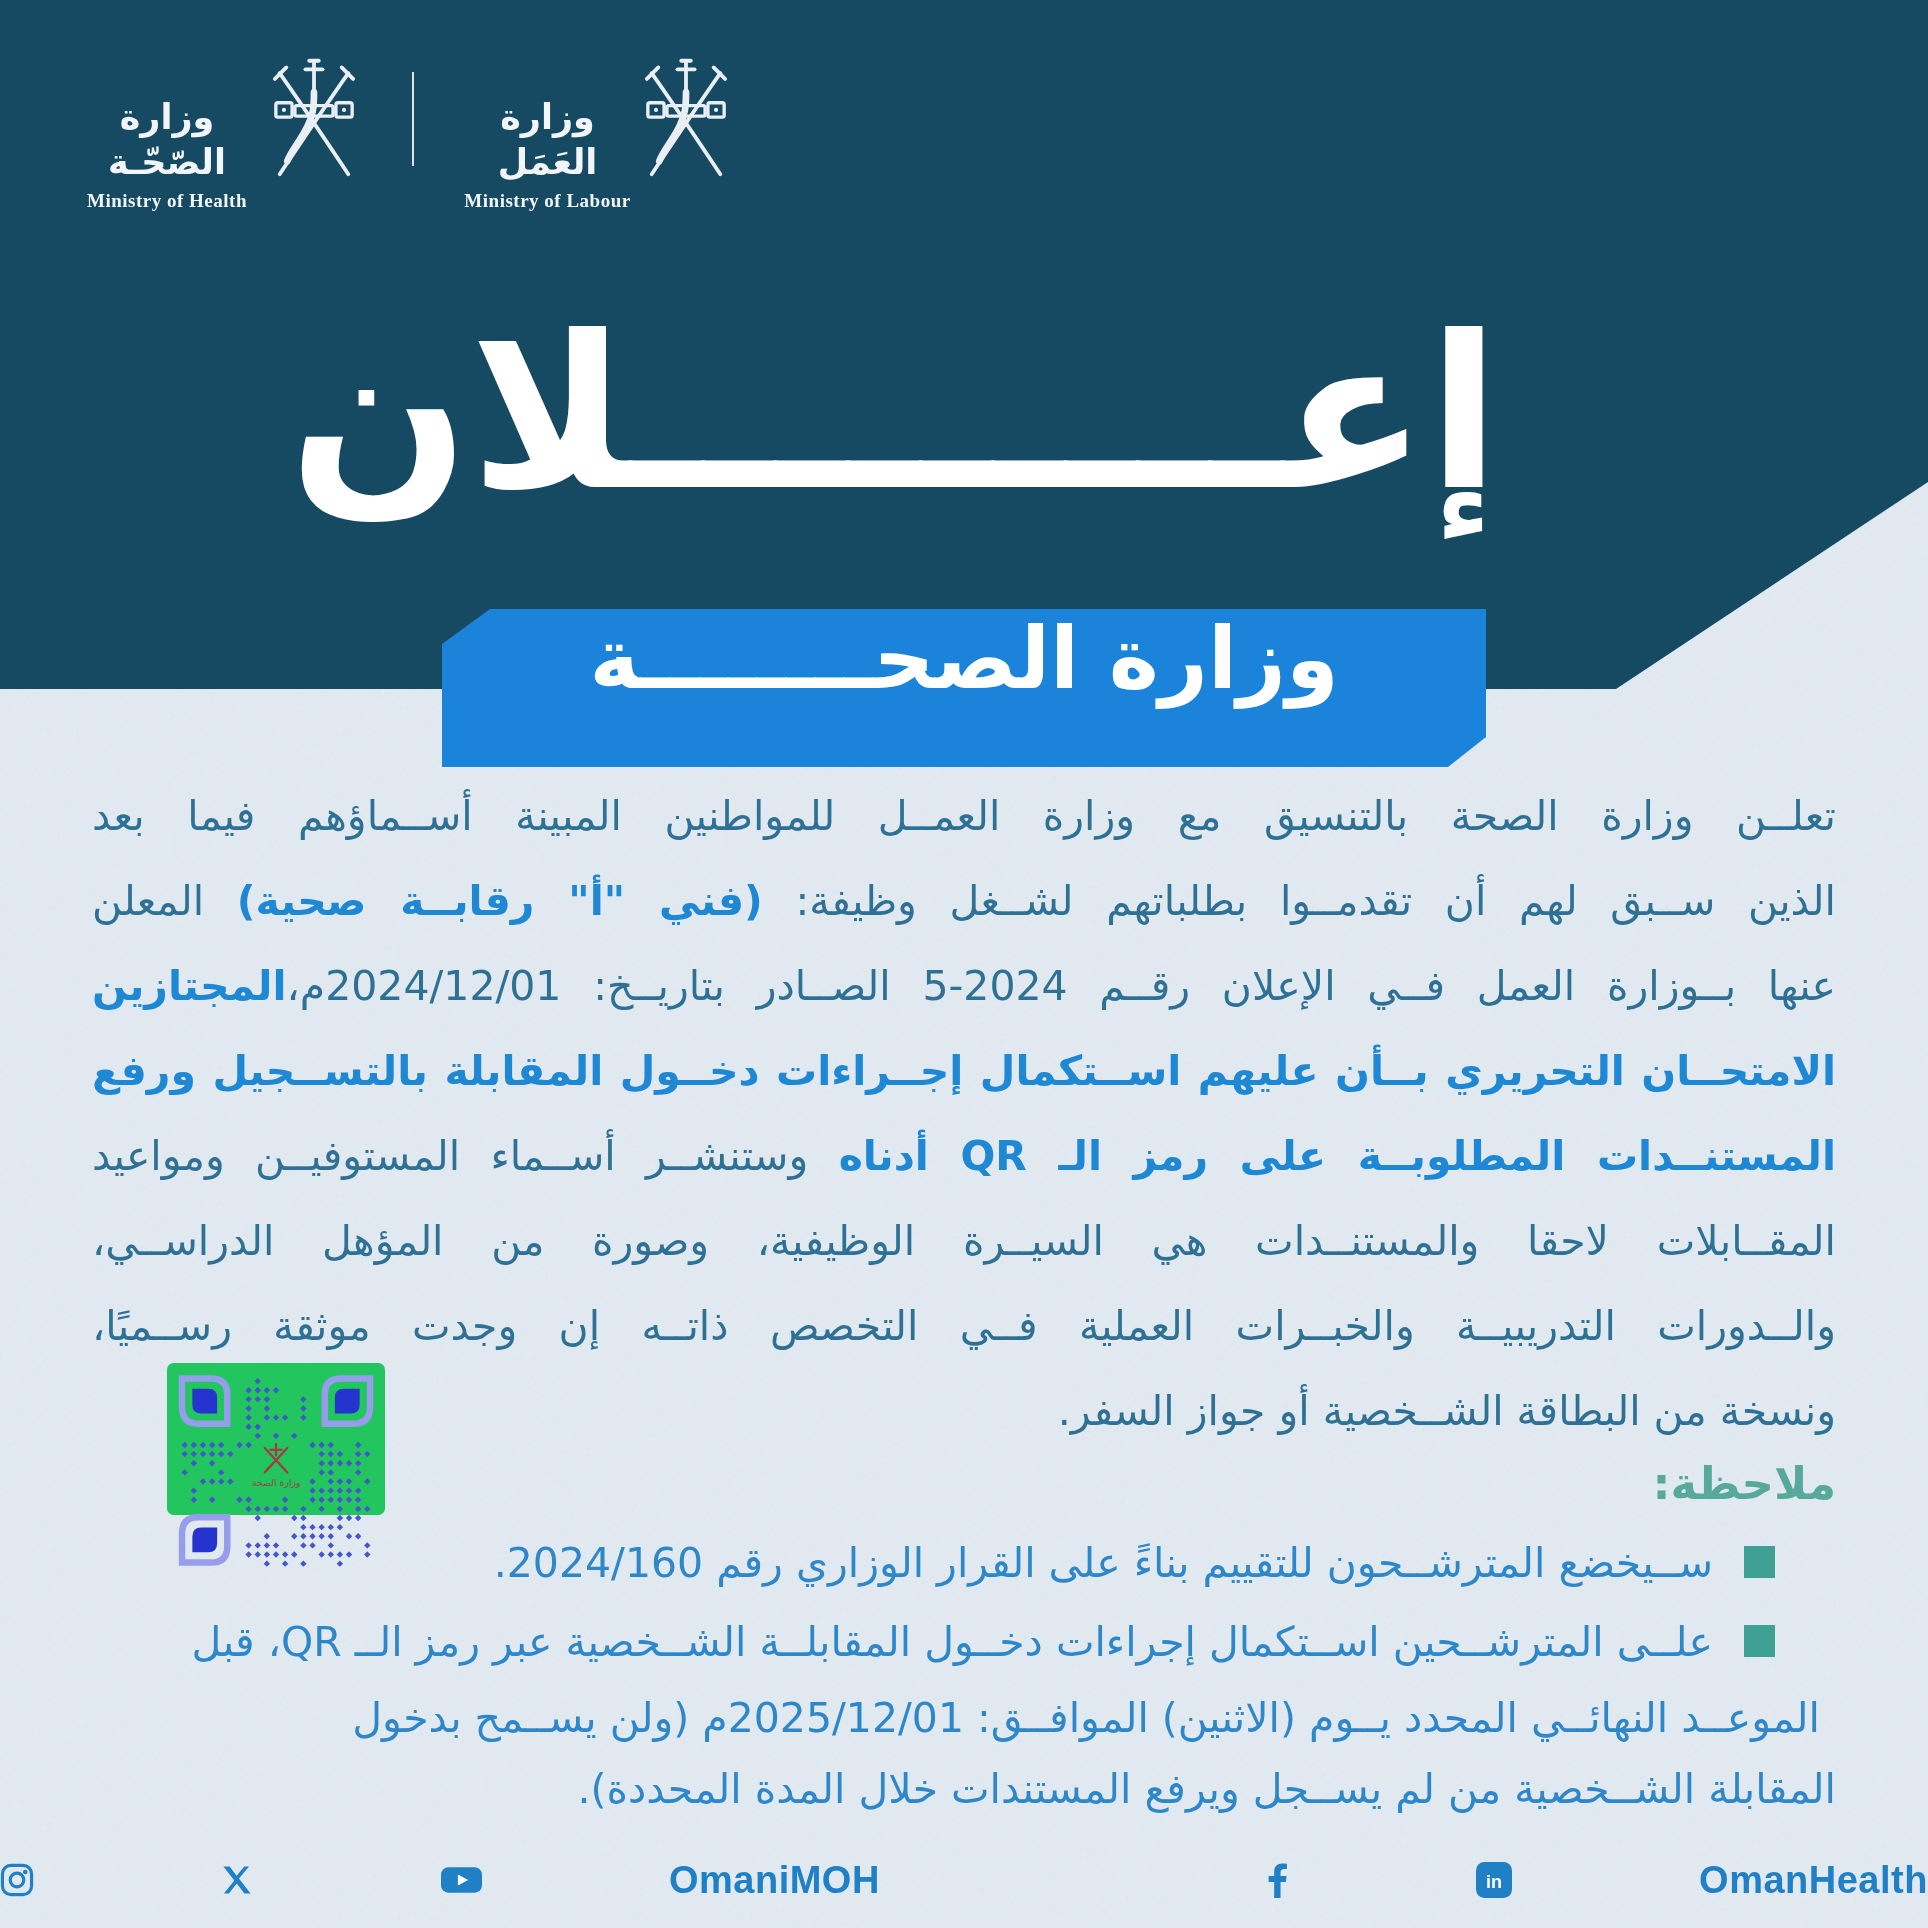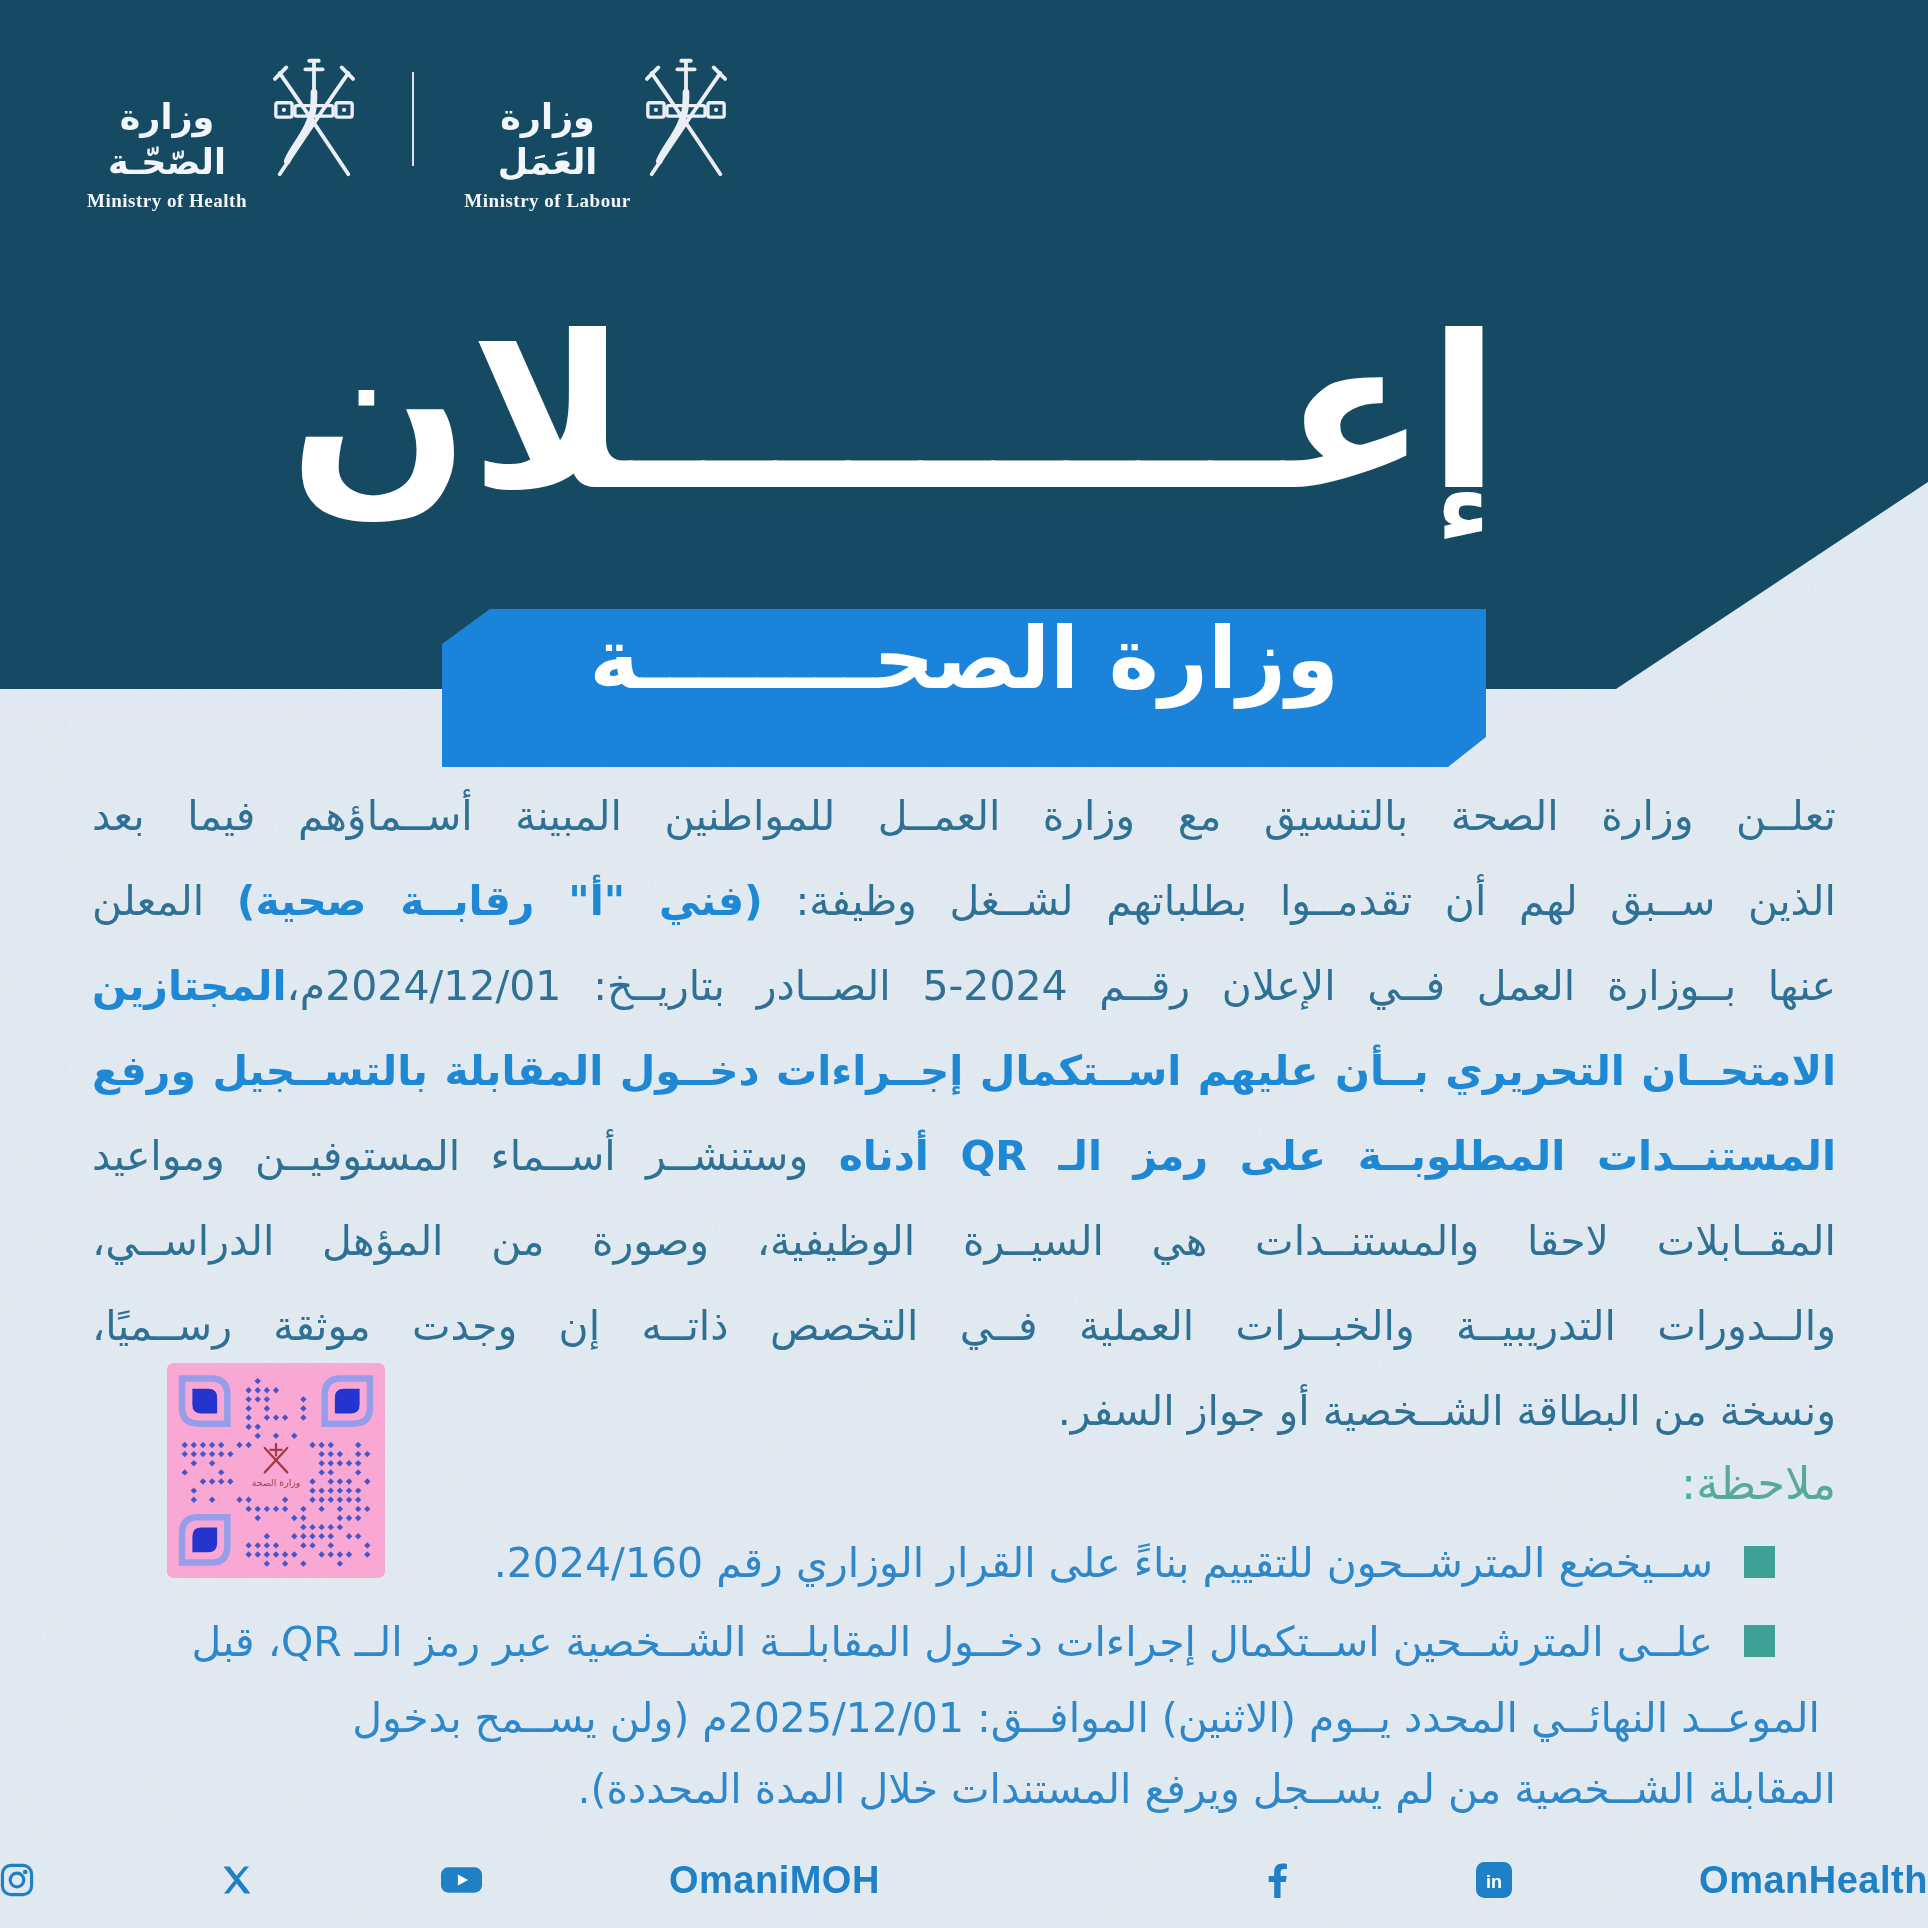--- a/index.html
+++ b/index.html
@@ -28,33 +28,33 @@
     clip-path:polygon(48px 0,1044px 0,1044px 128px,1006px 158px,0 158px,0 35px);}
   .banner .txt{direction:rtl;color:#fff;font-size:85px;font-weight:bold;padding-bottom:9.4px;}
   
   .body-wrap{position:absolute;left:92px;top:774px;width:1744px;z-index:2;direction:rtl;}
   .body-line{white-space:nowrap;height:85px;line-height:85px;font-size:41px;color:#2f7195;
     text-align:justify;text-align-last:justify;}
   .body-line.last{text-align-last:right;}
   .body-line .hl{color:#1f88d4;font-weight:bold;}
   
   .note-heading{position:absolute;right:92px;top:1456px;z-index:2;direction:rtl;
-    font-size:45px;line-height:56px;color:#57a99b;font-weight:400;white-space:nowrap;}
+    font-size:45px;line-height:56px;color:#57a99b;font-weight:700;white-space:nowrap;}
   .note-bullet{position:absolute;left:1744px;width:31px;height:32px;background:#3fa096;z-index:2;}
   .bullet-1{top:1546px;}
   .bullet-2{top:1625px;}
   .note-line{position:absolute;z-index:2;direction:rtl;white-space:nowrap;
     font-size:41px;line-height:73px;color:#2e87c9;text-align:left;}
   .n1{right:215px;top:1527px;}
   .n2a{right:215px;top:1606px;}
   .n2b{right:108px;top:1682px;}
   .n2c{right:92px;top:1753px;}
   
-  .qr-card{position:absolute;left:167px;top:1363px;width:218px;height:215px;z-index:2;
-    background:#f9a8d4;border-radius:6.6px;}
+  .qr-card{position:absolute;left:167px;top:1363px;width:218px;height:152px;z-index:2;
+    background:#22c55e;border-radius:6.6px;}
   
   .footer{position:absolute;left:0;top:1847px;width:1928px;height:66px;z-index:2;
     display:flex;align-items:center;justify-content:space-between;gap:14px;color:#1f80c6;
     font-family:"Liberation Sans",sans-serif;}
   .footer .handle{font-size:38px;font-weight:600;letter-spacing:0.5px;}
   .footer .gap{width:13px;}
   .footer svg{display:block;}
 </style>
 </head>
 <body>

